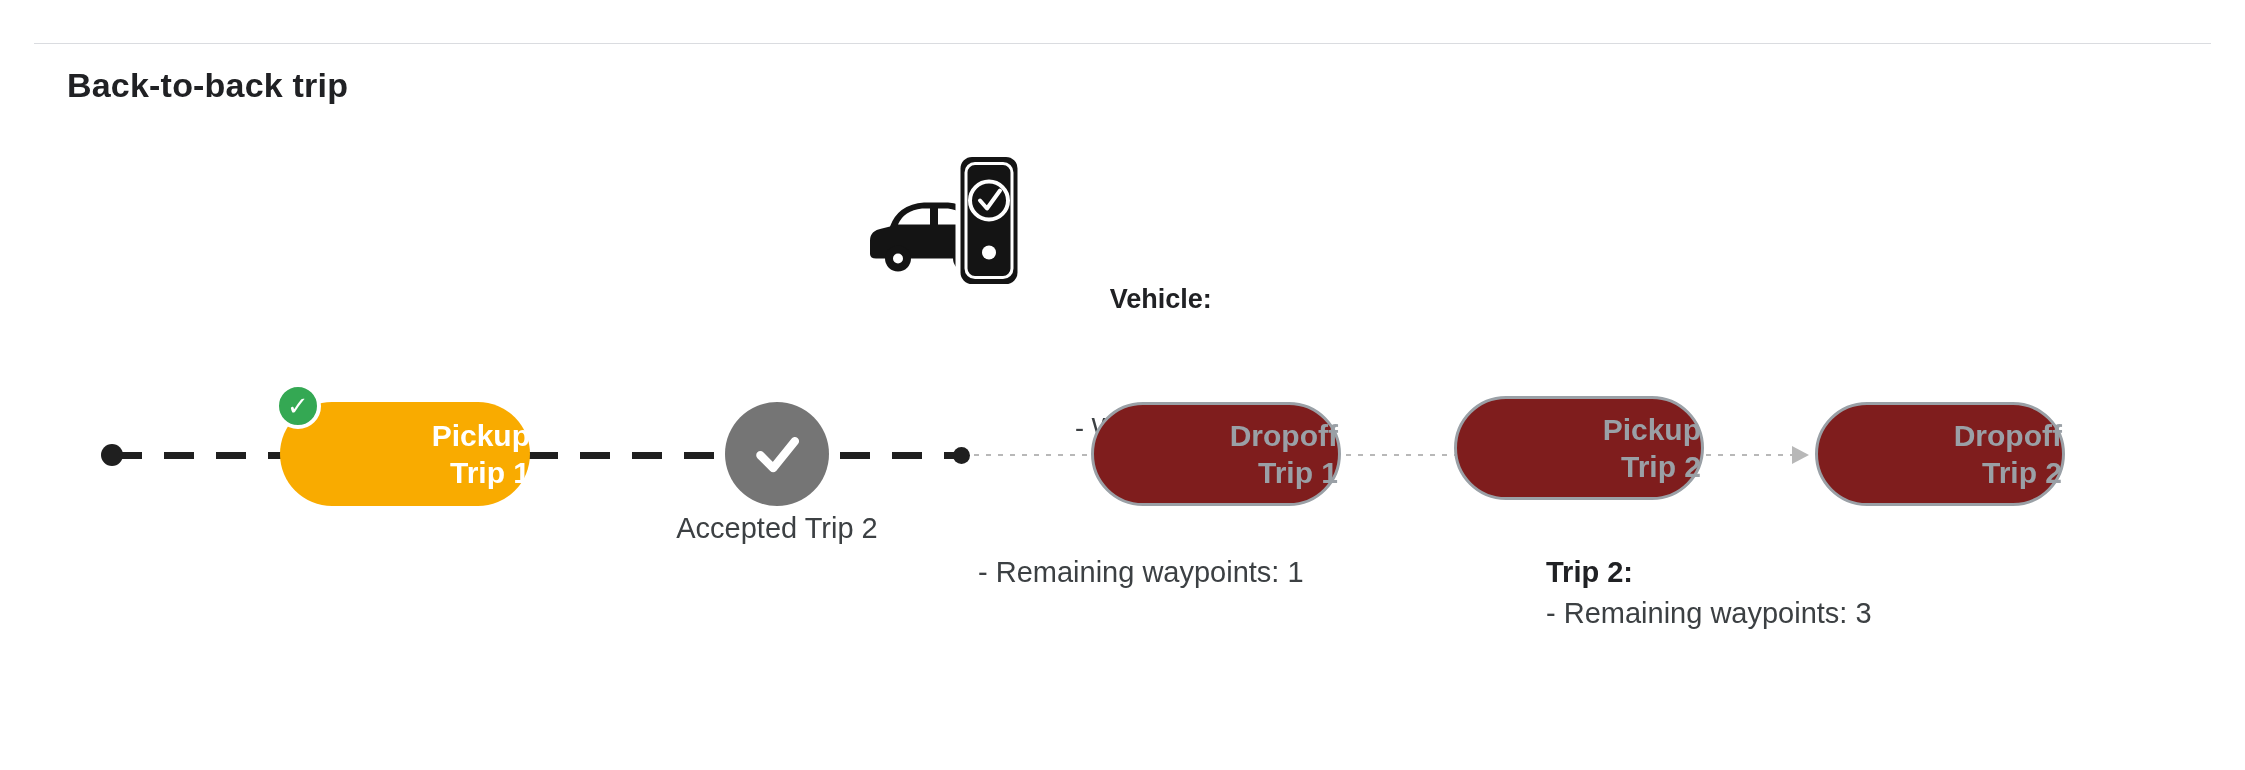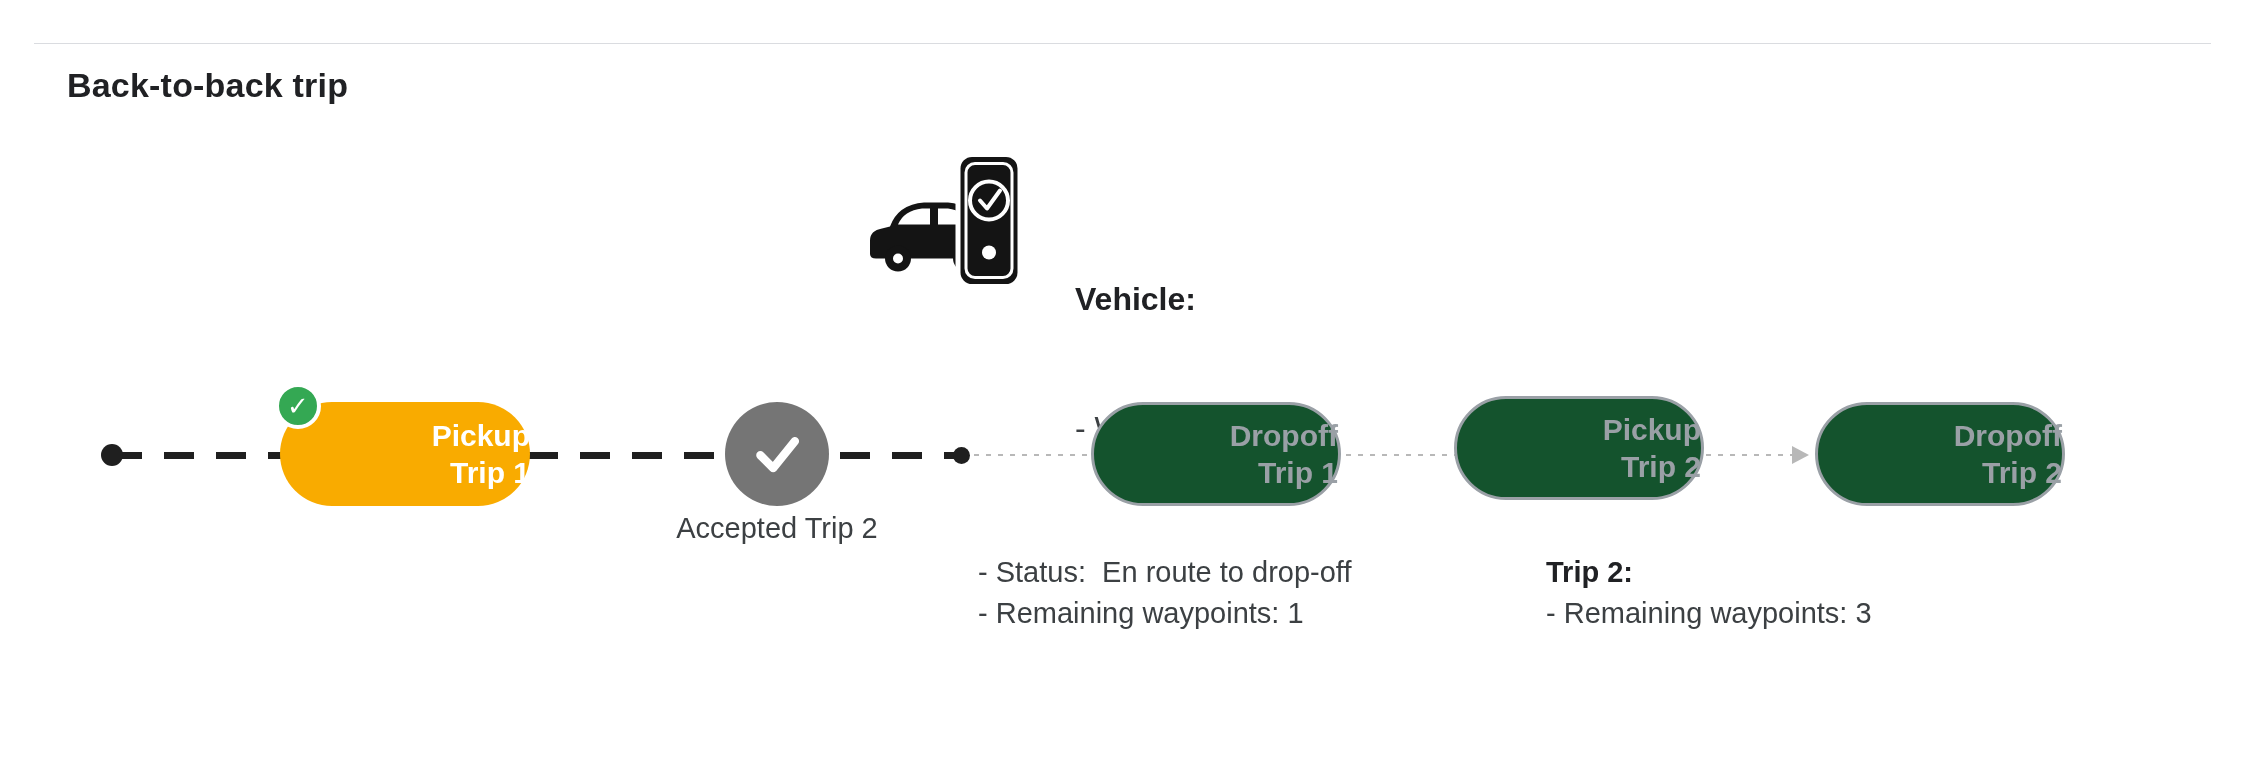--- a/index.html
+++ b/index.html
@@ -40,24 +40,25 @@
     position: absolute;
     left: 862px;
     top: 146px;
     width: 175px;
     height: 165px;
   }
   .vehicle-info {
     position: absolute;
     left: 1075px;
     top: 192px;
-    font-size: 32px;
+    font-size: 27px;
     line-height: 43px;
     color: var(--text-secondary, #3C4043);
     white-space: pre-wrap;
+    text-align: center;
   }
   .vehicle-info .ttl { font-weight: 700; color: var(--text-primary, #202124); }
 
   
   .line-solid-dashed {
     position: absolute;
     left: 112px;
     top: 452px;
     width: 850px;
     height: 7px;
@@ -106,21 +107,21 @@
     text-align: center;
   }
   .pill.filled {
     left: 280px;
     top: 402px;
     background: var(--accent-orange, #F9AB00);
     color: #ffffff;
     font-weight: 700;
   }
   .pill.outline {
-    background: #14532d;
+    background: #7f1d1d;
     border: 3px solid var(--pill-outline, #9AA0A6);
     color: var(--pill-outline, #9AA0A6);
   }
   .pill.dropoff1 { left: 1091px; top: 402px; }
   .pill.pickup2  { left: 1454px; top: 396px; }
   .pill.dropoff2 { left: 1815px; top: 402px; }
 
   .check-badge {
     position: absolute;
     left: 275px;
@@ -237,21 +238,20 @@
   <div class="pill outline pickup2">
     <span>Pickup</span>
     <span>Trip 2</span>
   </div>
   <div class="pill outline dropoff2">
     <span>Dropoff</span>
     <span>Trip 2</span>
   </div>
 
   <div class="trip-info t1">
-    <div>- Status:  En route to drop-off</div>
     <div>- Remaining waypoints: 1</div>
   </div>
 
   <div class="trip-info t2">
     <div class="ttl">Trip 2:</div>
     <div>- Remaining waypoints: 3</div>
   </div>
 
 </div>
 

